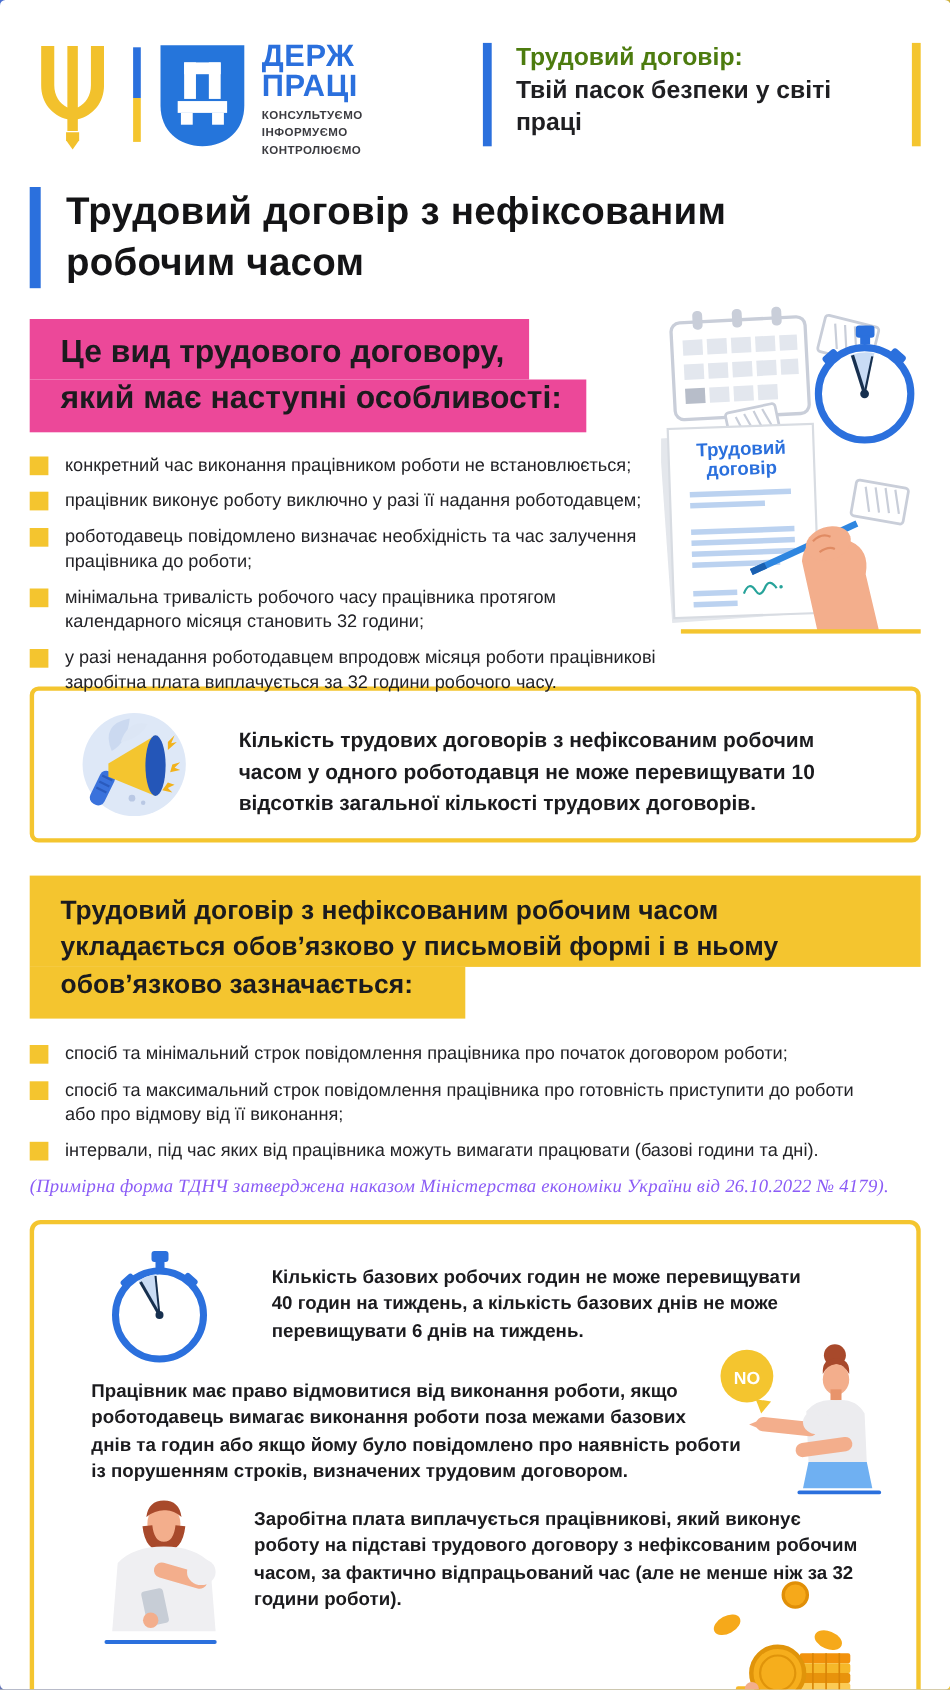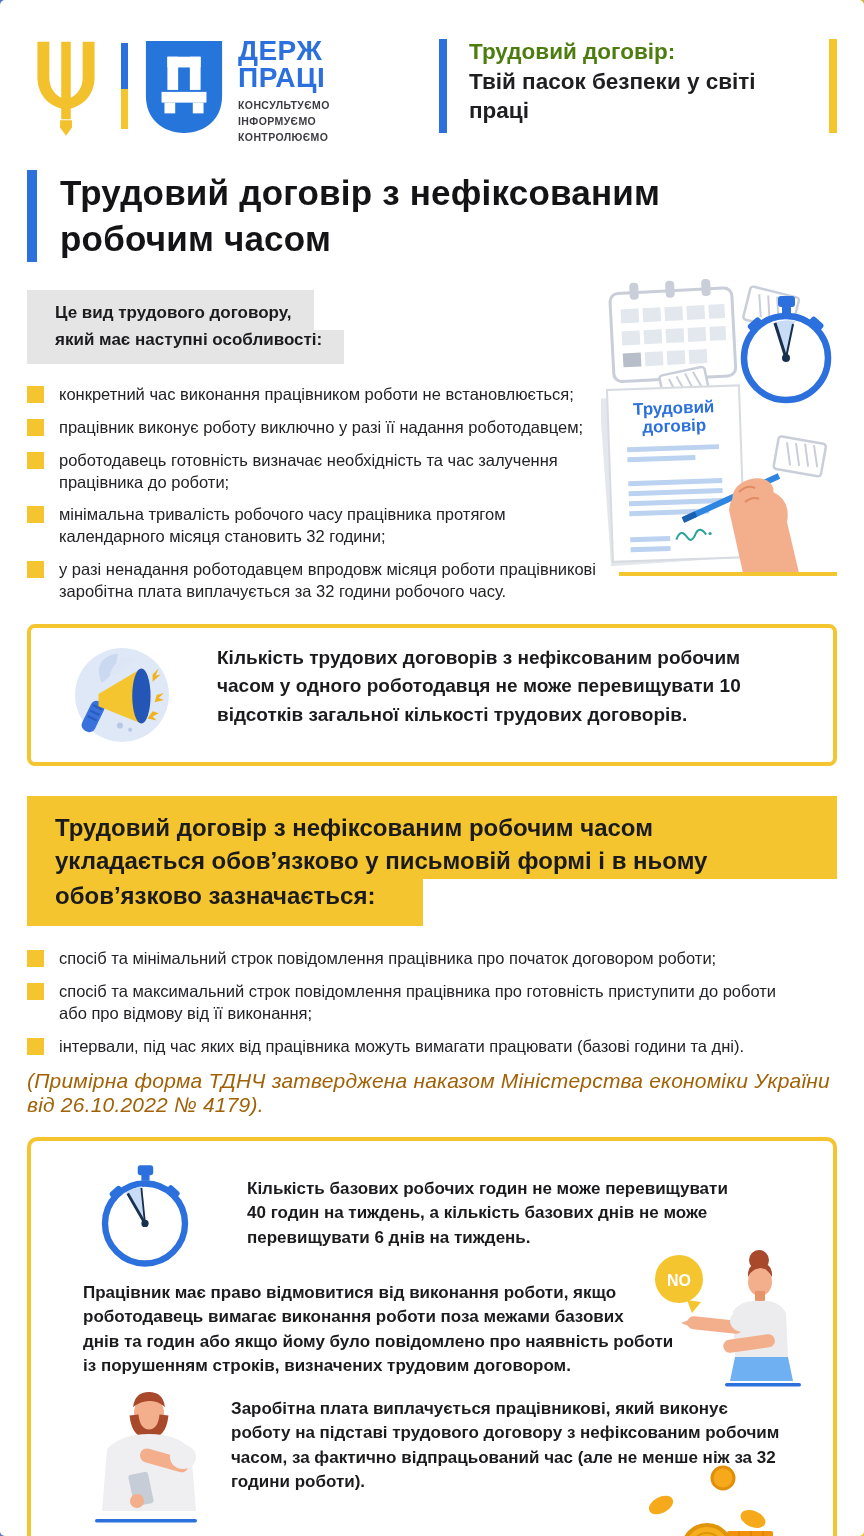--- a/index.html
+++ b/index.html
@@ -24,46 +24,46 @@
   .campaign .c-title{color:#4d7c0f;}
   .campaign .c-sub{color:#1f1f22;white-space:pre-line;}
 
   
   .title-row{display:flex;margin-top:24px;}
   .title-bar{width:10px;background:#2B70DD;margin-right:23px;}
   h1.page-title{margin:0;font-size:35px;color:#141416;line-height:1.32;white-space:pre-line;letter-spacing:0.2px;}
 
   
   .sec1{position:relative;margin-top:28px;height:302px;}
-  .hl{display:table;background:#e5e5e5;color:#1b1b1e;font-weight:bold;font-size:17px;line-height:1.2;}
+  .hl{display:table;background:#ec4899;color:#1b1b1e;font-weight:bold;font-size:29px;line-height:1.2;}
   .hl.l1{padding:13px 22px 7px 28px;}
   .hl.l2{padding:0 22px 13px 28px;}
   .bullets{margin-top:20px;}
   .bullet{display:flex;margin-bottom:11px;}
   .sq{flex:0 0 17px;height:17px;background:#F4C52F;margin-top:2px;}
   .bullet p{margin:0 0 0 15px;font-size:16.5px;line-height:1.33;color:#232327;white-space:pre-line;}
   .sec1 .bullet{width:575px;}
   .illus1{position:absolute;top:-12px;right:-4px;width:240px;height:295px;}
   .yellow-underline{position:absolute;right:0;top:282px;width:218px;height:4px;background:#F4C52F;}
 
   
-  .callout{margin-top:32px;border:4px solid #F4C52F;border-radius:8px;display:flex;align-items:flex-start;
+  .callout{margin-top:32px;border:4px solid #F4C52F;border-radius:8px;display:flex;align-items:flex-end;
     padding:16px 20px;}
   .mega{flex:0 0 102px;width:102px;height:102px;margin-left:20px;}
   .callout p{margin:0 0 0 44px;font-weight:bold;font-size:19px;line-height:1.5;color:#1b1b1e;white-space:pre-line;}
 
   
   .banner{margin-top:30px;}
   .banner .top{background:#F4C52F;padding:15px 20px 2px 28px;}
   .banner .b-line{font-size:24px;font-weight:bold;line-height:1.38;color:#1b1b1e;}
   .banner .bottom{display:table;background:#F4C52F;padding:0 48px 14px 28px;}
 
   .sec2-bullets{margin-top:22px;}
   .sec2-bullets .bullet p{width:760px;}
-  .note{margin:4px 0 0 0;font-size:21px;font-style:italic;color:#a16207;letter-spacing:0.2px;}
+  .note{margin:4px 0 0 0;font-size:17px;font-style:italic;color:#8b5cf6;letter-spacing:0.2px;font-family:Liberation Serif, serif;}
 
   
   .rules-box{margin-top:20px;border:4px solid #F4C52F;border-radius:10px;position:relative;height:474px;}
   .rules-box .rp{position:absolute;margin:0;font-weight:bold;font-size:17px;line-height:1.44;color:#1b1b1e;white-space:pre-line;}
   .rp.p1{left:216px;top:36px;}
   .rp.p2{left:52px;top:140px;}
   .rp.p3{left:200px;top:256px;}
   .sw2{position:absolute;left:64px;top:24px;width:100px;height:106px;}
   .woman{position:absolute;right:28px;top:106px;width:158px;height:142px;}
   .man{position:absolute;left:48px;top:246px;width:142px;height:140px;}
@@ -127,21 +127,21 @@
       <div class="bullet">
             <div class="sq"></div>
             <p>конкретний час виконання працівником роботи не встановлюється;</p>
           </div>
       <div class="bullet">
             <div class="sq"></div>
             <p>працівник виконує роботу виключно у разі її надання роботодавцем;</p>
           </div>
       <div class="bullet">
             <div class="sq"></div>
-            <p>роботодавець готовність визначає необхідність та час залучення
+            <p>роботодавець повідомлено визначає необхідність та час залучення
 працівника до роботи;</p>
           </div>
       <div class="bullet">
             <div class="sq"></div>
             <p>мінімальна тривалість робочого часу працівника протягом
 календарного місяця становить 32 години;</p>
           </div>
       <div class="bullet">
             <div class="sq"></div>
             <p>у разі ненадання роботодавцем впродовж місяця роботи працівникові

